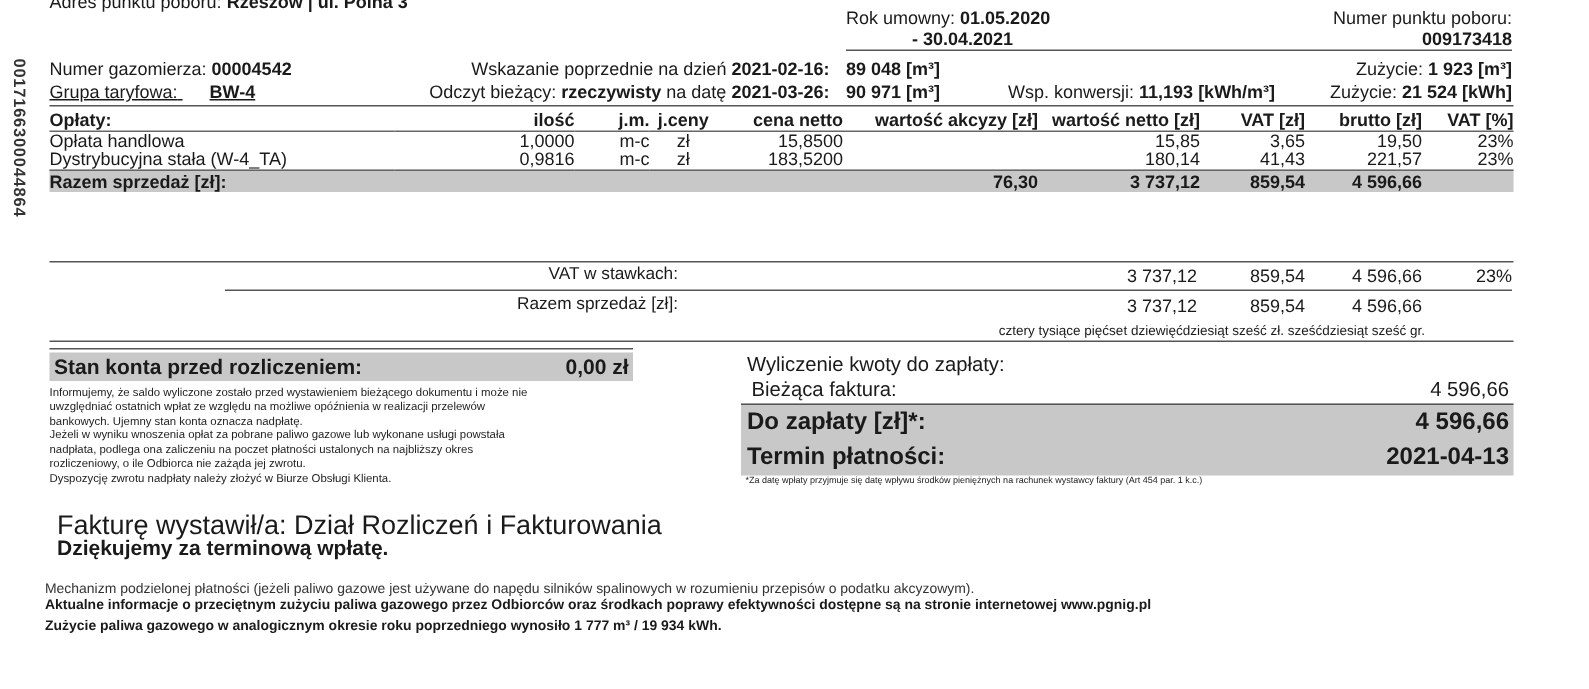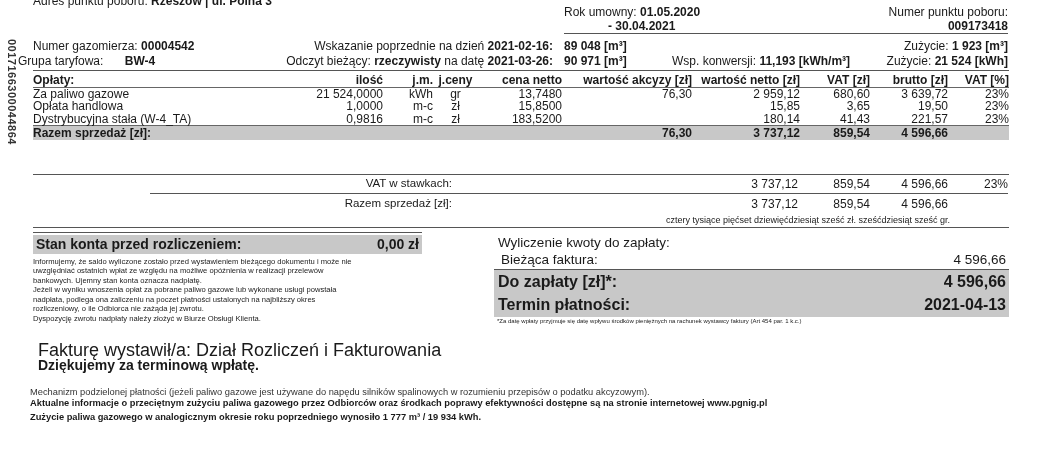--- a/index.html
+++ b/index.html
@@ -37,21 +37,21 @@
 <div class="abs f12 b" style="left:564px; top:19px;margin-left:44px;">- 30.04.2021</div>
 
 <div class="abs f12 r" style="right:51px; top:5px;">Numer punktu poboru:</div>
 <div class="abs f12 b r" style="right:51px; top:19px;">009173418</div>
 <div class="hline" style="left:564px; width:444px; top:33px;"></div>
 
 <div class="abs f12" style="left:33px; top:39px;">
   <span>Numer gazomierza:</span>
   <span class="b">00004542</span>
 </div>
-<div class="abs f12" style="left:18px; top:54px;">
+<div class="abs f12" style="left:33px; top:54px;text-decoration:underline;">
   <span>Grupa taryfowa:</span>
   <span class="b" style="margin-left:18px;">BW-4</span>
 </div>
 
 <div class="abs f12 r" style="right:506px; top:39px;">
   <span>Wskazanie poprzednie na dzień</span>
   <span class="b">2021-02-16:</span>
 </div>
 <div class="abs f12 r" style="right:506px; top:54px;">
   <span>Odczyt bieżący:</span>
@@ -93,32 +93,20 @@
     <th style="text-align:left">Opłaty:</th>
     <th class="r">ilość</th>
     <th class="r">j.m.</th>
     <th style="text-align:center">j.ceny</th>
     <th class="r">cena netto</th>
     <th class="r">wartość akcyzy [zł]</th>
     <th class="r">wartość netto [zł]</th>
     <th class="r">VAT [zł]</th>
     <th class="r">brutto [zł]</th>
     <th class="r">VAT [%]</th>
-  </tr>
-  <tr>
-    <td>Za paliwo gazowe</td>
-    <td class="r">21 524,0000</td>
-    <td class="r">kWh</td>
-    <td style="text-align:center">gr</td>
-    <td class="r">13,7480</td>
-    <td class="r">76,30</td>
-    <td class="r">2 959,12</td>
-    <td class="r">680,60</td>
-    <td class="r">3 639,72</td>
-    <td class="r">23%</td>
   </tr>
   <tr>
     <td>Opłata handlowa</td>
     <td class="r">1,0000</td>
     <td class="r">m-c</td>
     <td style="text-align:center">zł</td>
     <td class="r">15,8500</td>
     <td class="r"></td>
     <td class="r">15,85</td>
     <td class="r">3,65</td>

